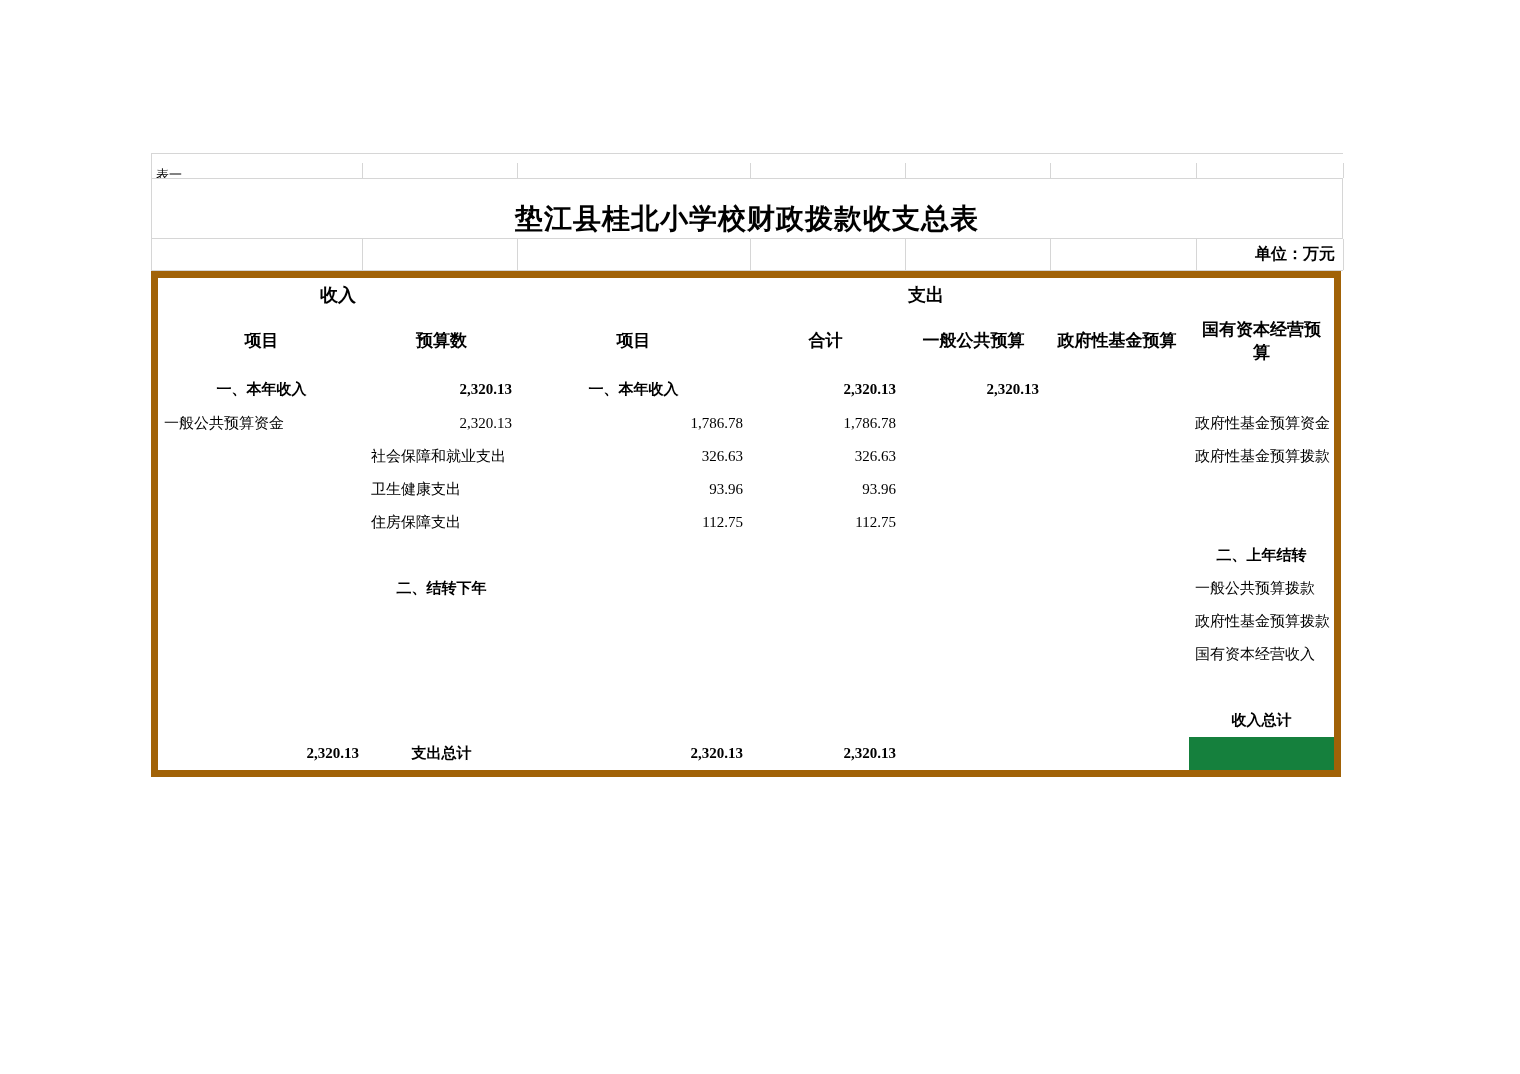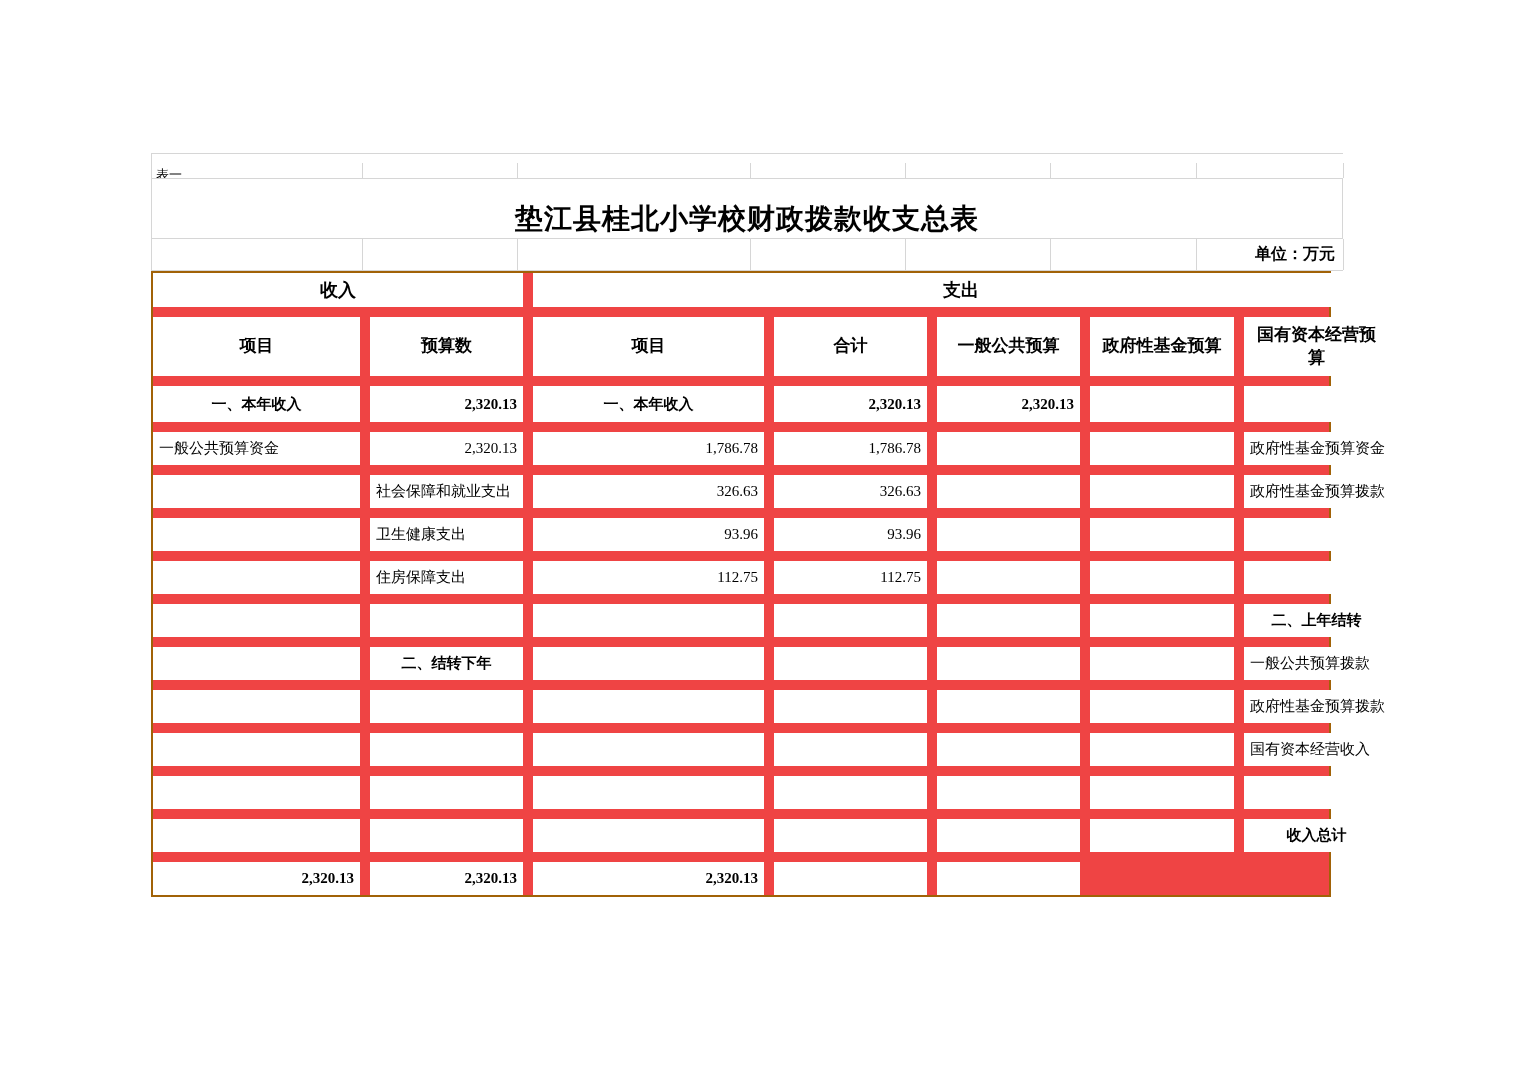--- a/index.html
+++ b/index.html
@@ -55,23 +55,23 @@
     text-align: right;
     font-weight: bold;
     font-size: 16px;
     padding-right: 8px;
   }
   
   .maintable {
     display: grid;
     grid-template-columns: 207px 153px 231px 153px 143px 144px 145px;
     grid-template-rows: 34px 59px 36px repeat(11, 33px);
-    gap: 10px;
-    background: #ef4444;
-    border: 2px solid #a16207;
+    gap: 0;
+    background: #15803d;
+    border: 7px solid #a16207;
     width: 1176px; 
   }
   .cell {
     background: #ffffff;
     box-sizing: border-box;
     display: flex;
     align-items: center;
     font-size: 15px;
     overflow: hidden;
   }
@@ -221,19 +221,20 @@
     <div class="cell txt"></div>
     <div class="cell num"></div>
     <div class="cell txt"></div>
     <div class="cell num"></div>
     <div class="cell num"></div>
     <div class="cell num"></div>
     <div class="cell num"></div>
 
     <div class="cell ctr section">收入总计</div>
     <div class="cell num section">2,320.13</div>
+    <div class="cell ctr section">支出总计</div>
     <div class="cell num section">2,320.13</div>
     <div class="cell num section">2,320.13</div>
     <div class="cell num section"></div>
     <div class="cell num section"></div>
 
   </div>
 </div>
 
 </body></html>

